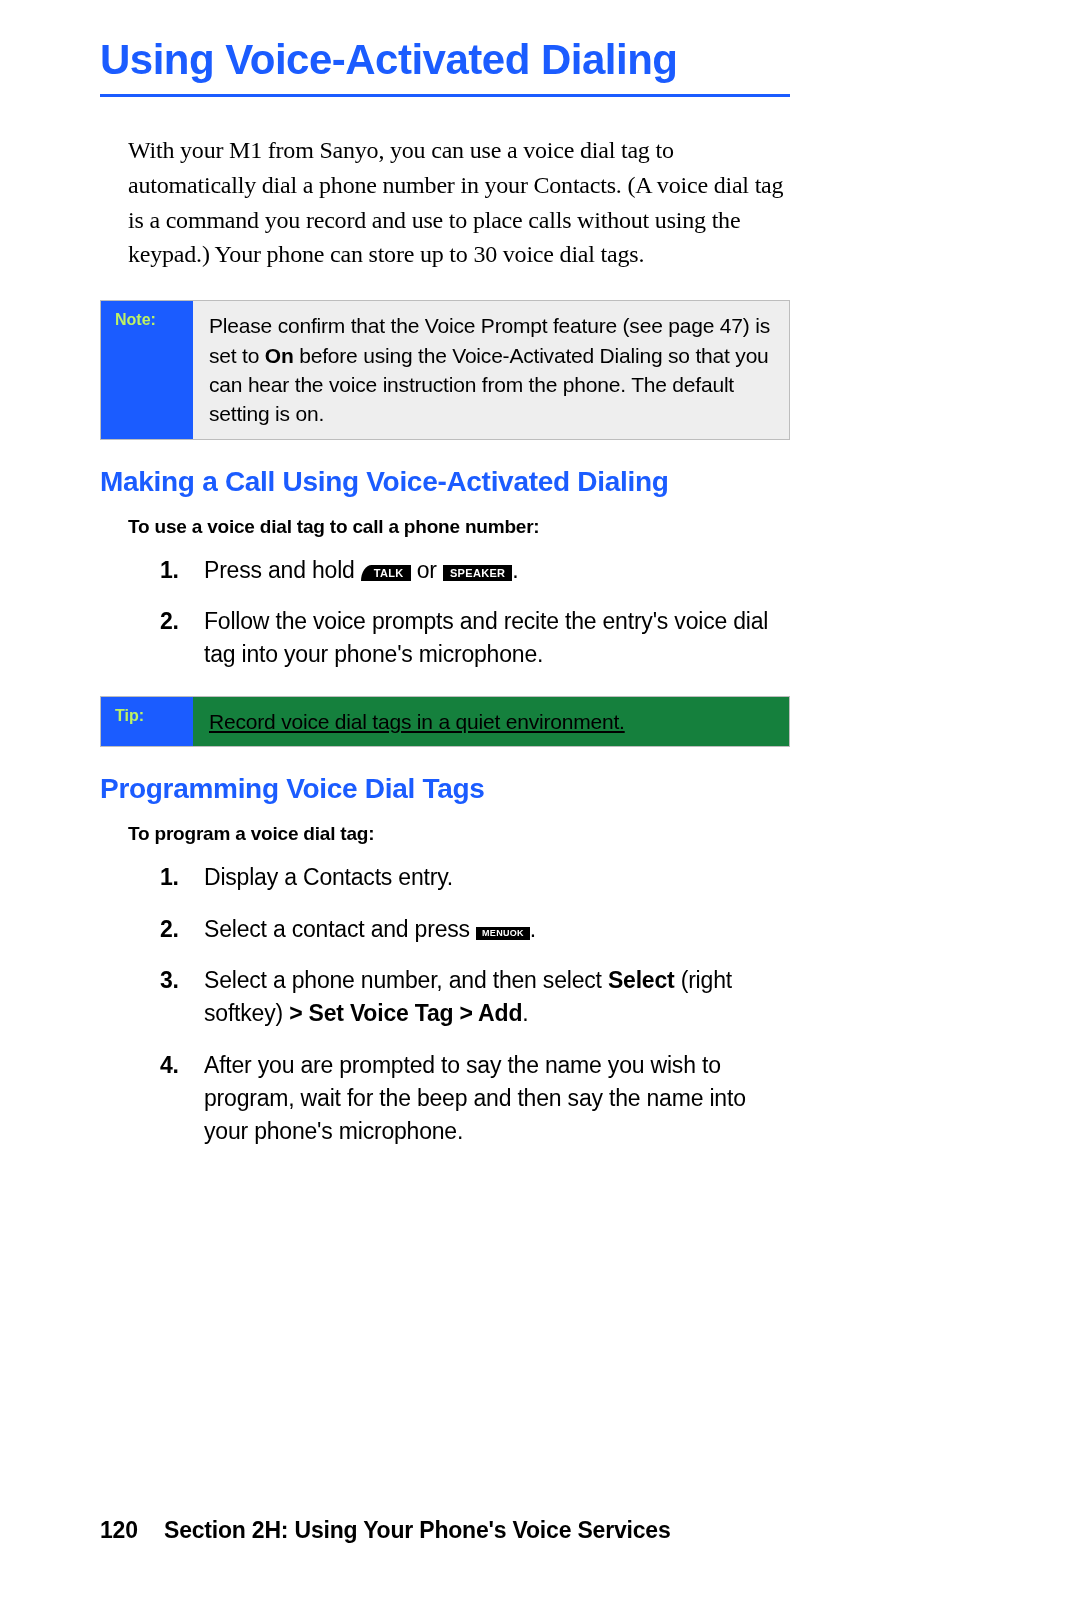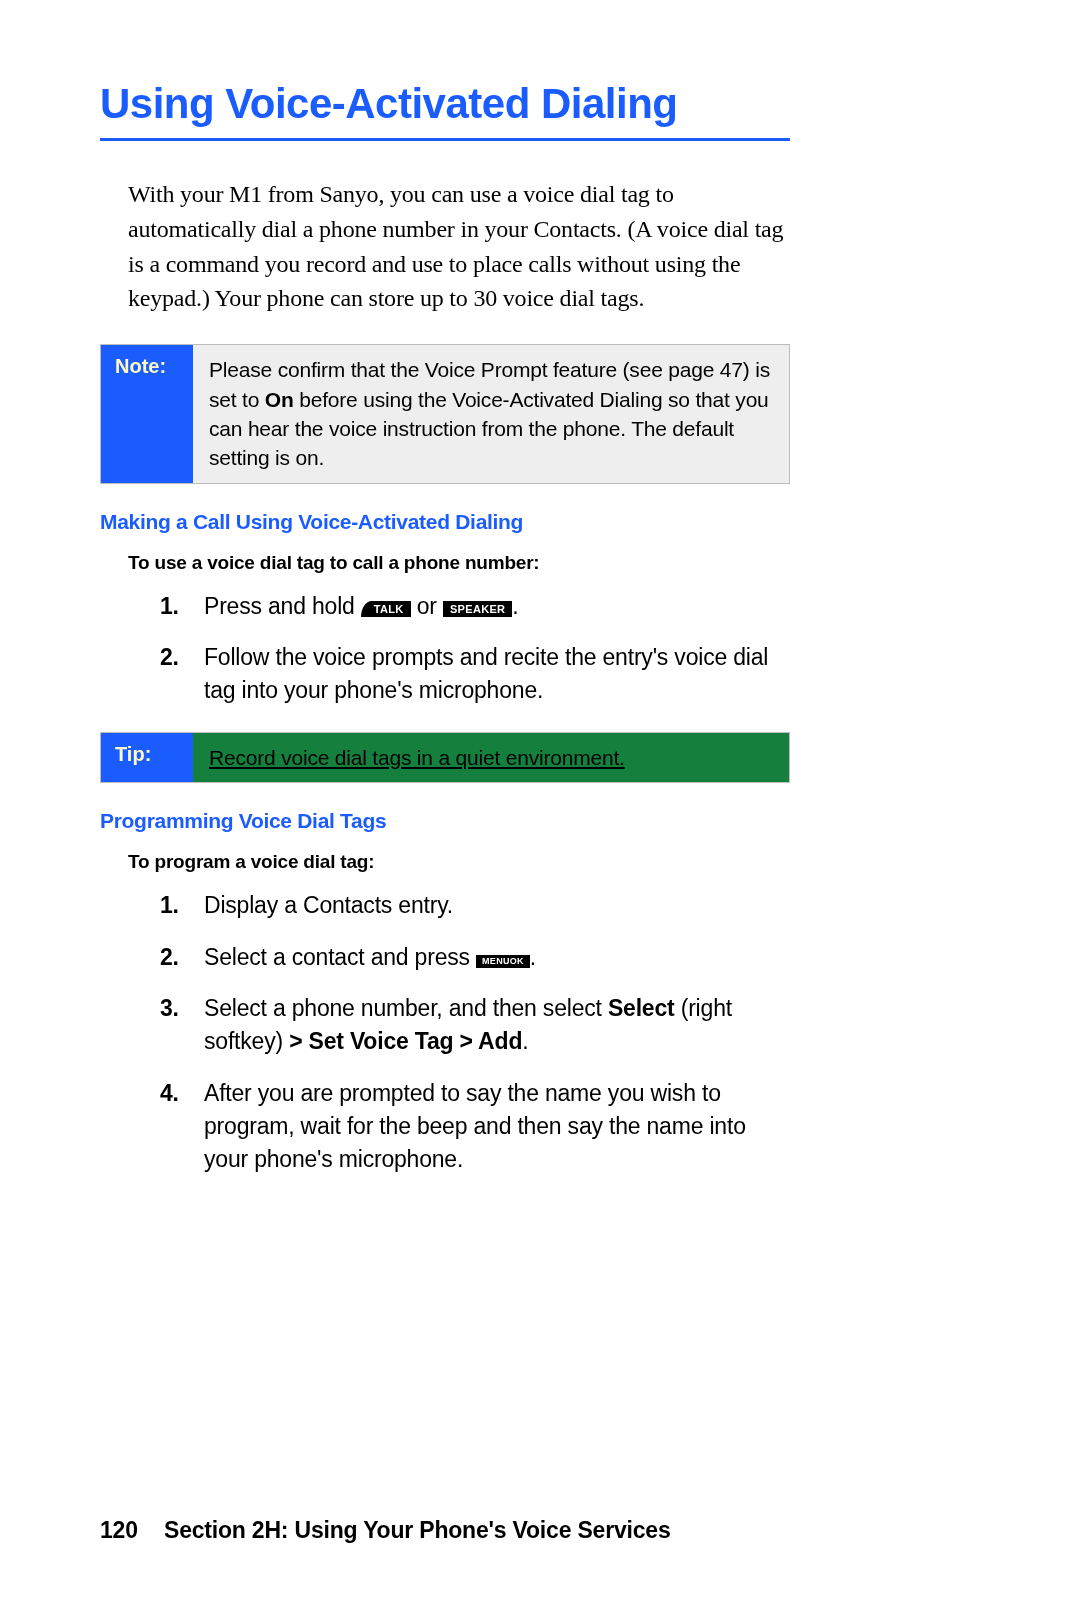--- a/index.html
+++ b/index.html
@@ -10,21 +10,21 @@
     background: #fff;
     font-family: "Helvetica Neue", Helvetica, Arial, sans-serif;
     -webkit-font-smoothing: antialiased;
     color: #000;
   }
   .page {
     position: relative;
     box-sizing: border-box;
     width: 890px;
     height: 1620px;
-    padding: 80px 100px 0 100px;
+    padding: 36px 100px 0 100px;
   }
   h1.section-title {
     color: #1b5cff;
     font-weight: 700;
     font-size: 42px;
     margin: 0 0 8px 0;
     padding-bottom: 10px;
     border-bottom: 3px solid #1b5cff;
     letter-spacing: -0.5px;
   }
@@ -35,41 +35,41 @@
     letter-spacing: -0.2px;
     font-family: Liberation Serif, serif;
   }
   .callout {
     display: flex;
     border: 1px solid #bdbdbd;
     margin: 0 0 26px 0;
   }
   .callout .label {
     background: #1b5cff;
-    color: #fef9c3;
+    color: #bef264;
     font-weight: 700;
-    font-size: 20px;
+    font-size: 16px;
     padding: 10px 14px;
     min-width: 64px;
     display: flex;
     align-items: flex-start;
   }
   .callout .body {
     background: #eeeeee;
     flex: 1;
     padding: 10px 16px;
     font-size: 21px;
     line-height: 1.4;
     letter-spacing: -0.2px;
   }
   .callout.tip .body { background: #15803d; text-decoration: underline; }
   h2.sub {
     color: #1b5cff;
     font-weight: 700;
-    font-size: 21px;
+    font-size: 28px;
     margin: 0 0 18px 0;
     letter-spacing: -0.3px;
   }
   .lead {
     font-weight: 700;
     font-size: 19px;
     margin: 0 0 16px 28px;
     letter-spacing: -0.2px;
   }
   ol.steps {

